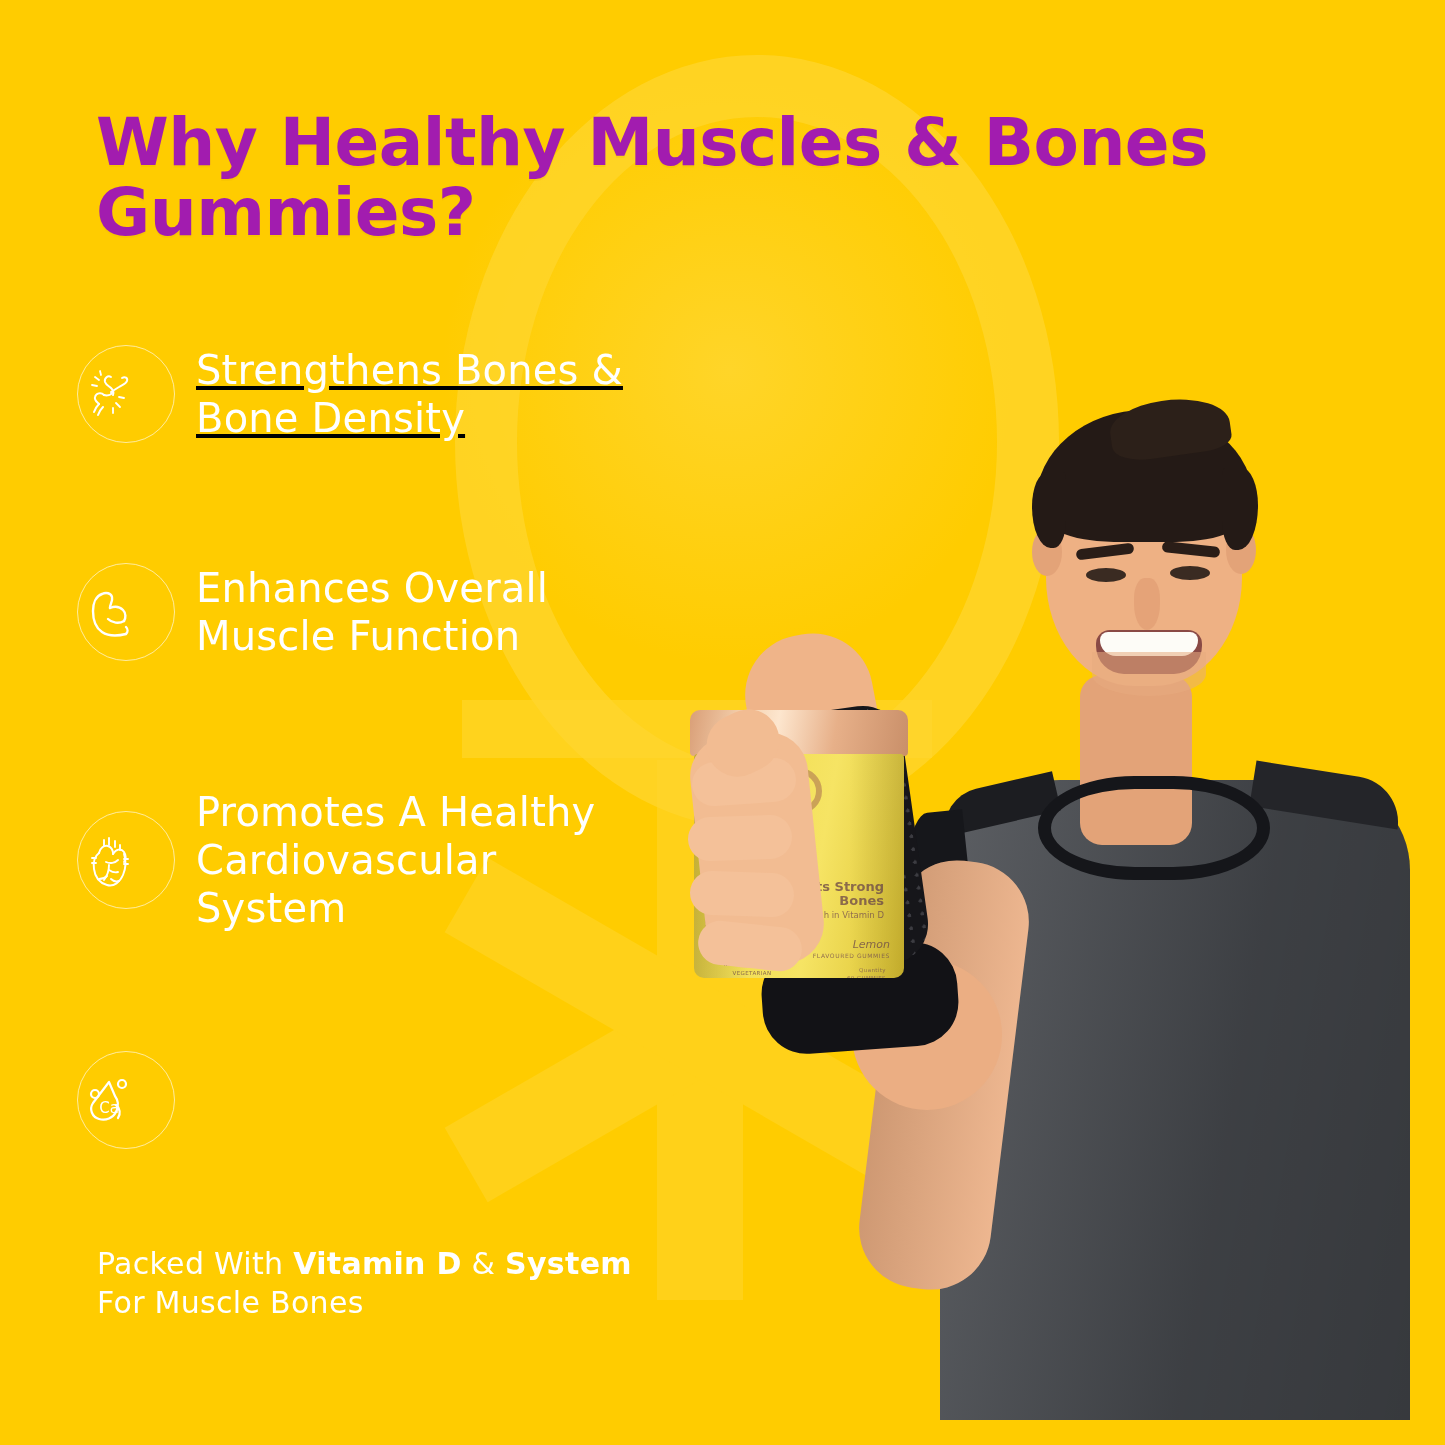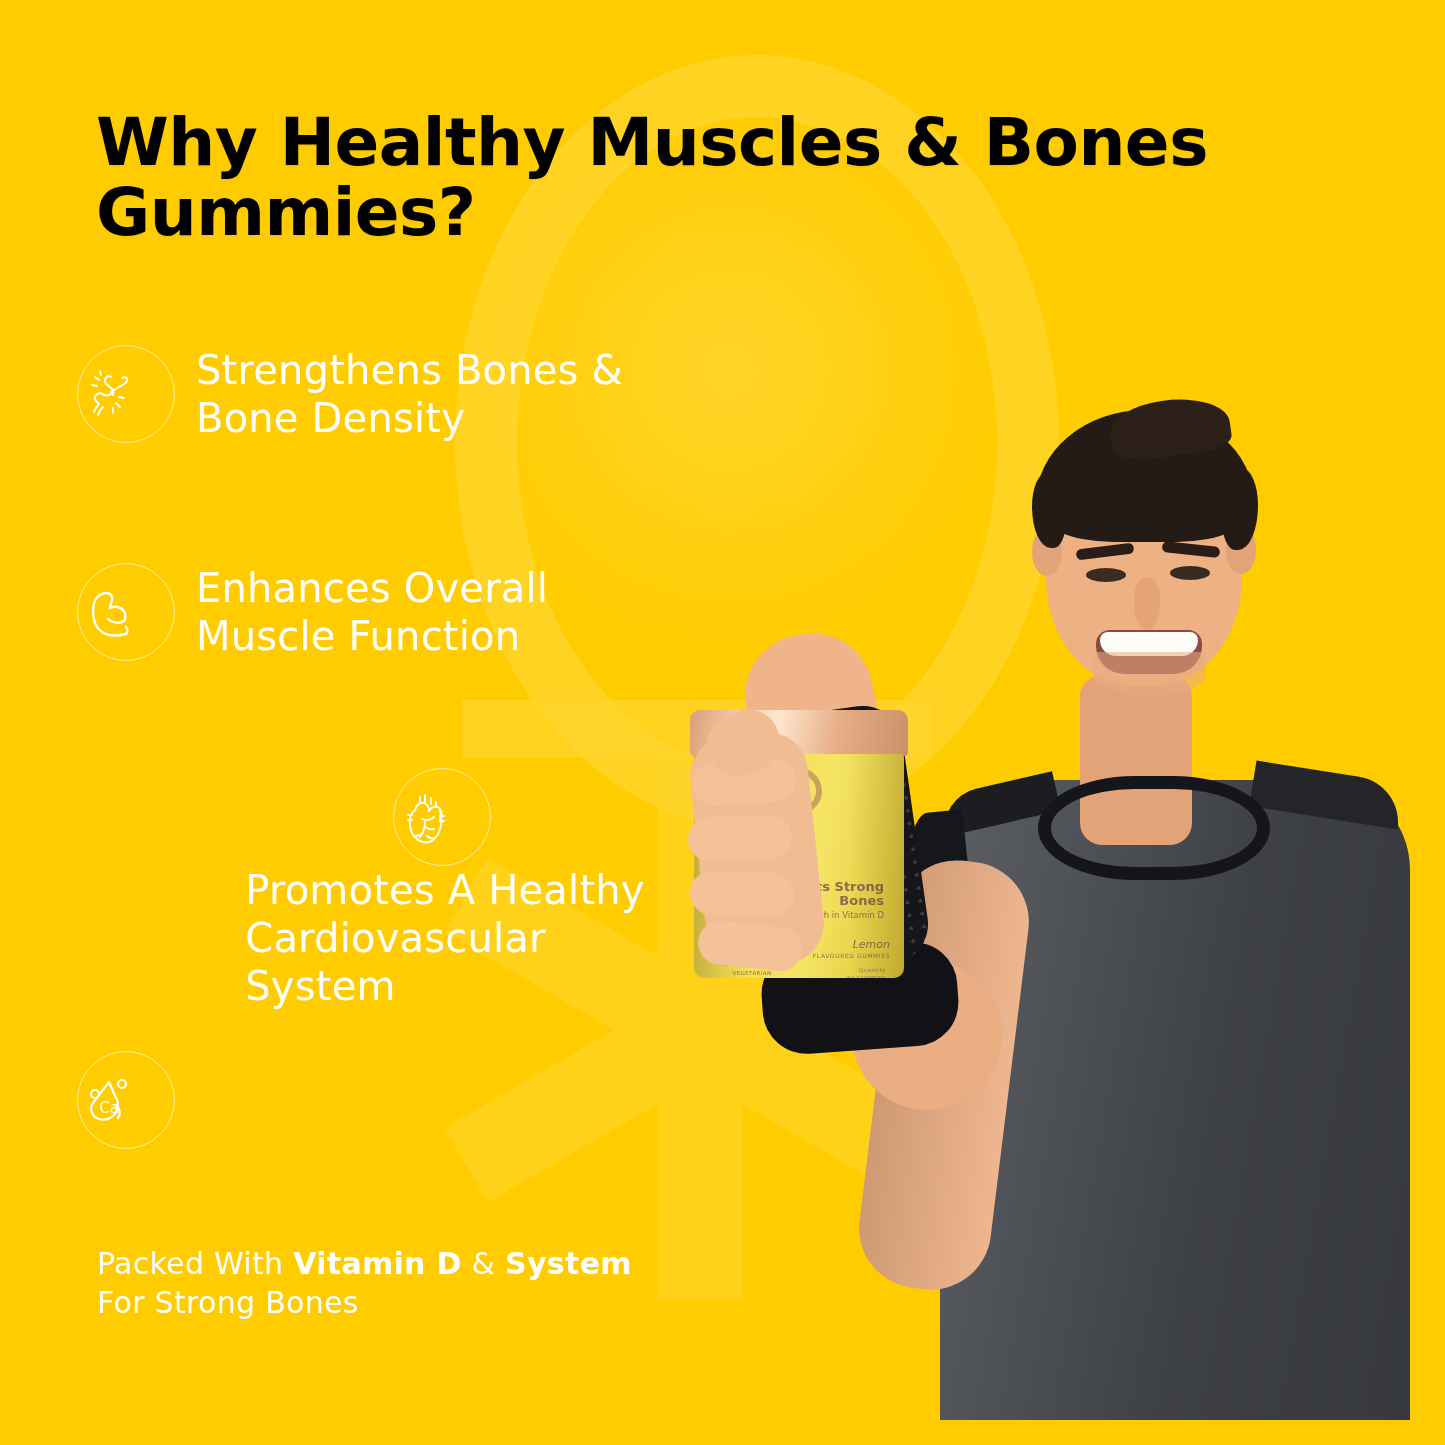--- a/index.html
+++ b/index.html
@@ -31,32 +31,32 @@
   .wm-ast i:nth-child(2){transform:rotate(60deg);}
   .wm-ast i:nth-child(3){transform:rotate(120deg);}
   .wm-glow{
     left:330px;top:-40px;width:800px;height:820px;border-radius:50%;
     background:radial-gradient(closest-side, rgba(255,224,90,.45), rgba(255,224,90,0) 72%);
   }
 
   
   .headline{
     position:absolute;left:96px;top:108px;width:1130px;
-    color:#000000;font-weight:bold;font-size:66px;line-height:1.06;
+    color:#a21caf;font-weight:bold;font-size:66px;line-height:1.06;
     letter-spacing:-0.5px;
     font-family:"DejaVu Sans", sans-serif;
     text-shadow:0 2px 0 rgba(230,180,0,.25);
   }
 
   
   .features{position:absolute;left:62px;top:330px;width:760px;}
   .feature{position:relative;display:flex;align-items:center;}
-  .f1{height:128px;}
+  .f1{height:128px;text-decoration:underline;}
   .f2{margin-top:90px;height:128px;}
-  .f3{margin-top:92px;height:184px;flex-direction:column;}
+  .f3{margin-top:92px;height:184px;}
   .f4{margin-top:84px;height:128px;}
 
   .icon-wrap{
     width:128px;min-width:128px;height:128px;
     display:flex;align-items:center;justify-content:center;
   }
   .icon-circle{
     width:96px;height:96px;border-radius:50%;
     border:1.6px solid rgba(255,255,255,.62);
     display:flex;align-items:center;justify-content:flex-start;
@@ -392,16 +392,16 @@
             <text x="31" y="44" font-family="DejaVu Sans, sans-serif" font-size="15" fill="#ffffff" stroke="none" text-anchor="middle">Ca</text>
           </svg>
         </div>
       </div>
     </div>
 
   </div>
 
   <div class="footnote">
     <div><span>Packed With </span><b>Vitamin D</b><span> &amp; </span><b>System</b></div>
-    <div>For Strong Bones</div>
+    <div>For Muscle Bones</div>
   </div>
 
 </div>
 
 </body></html>

